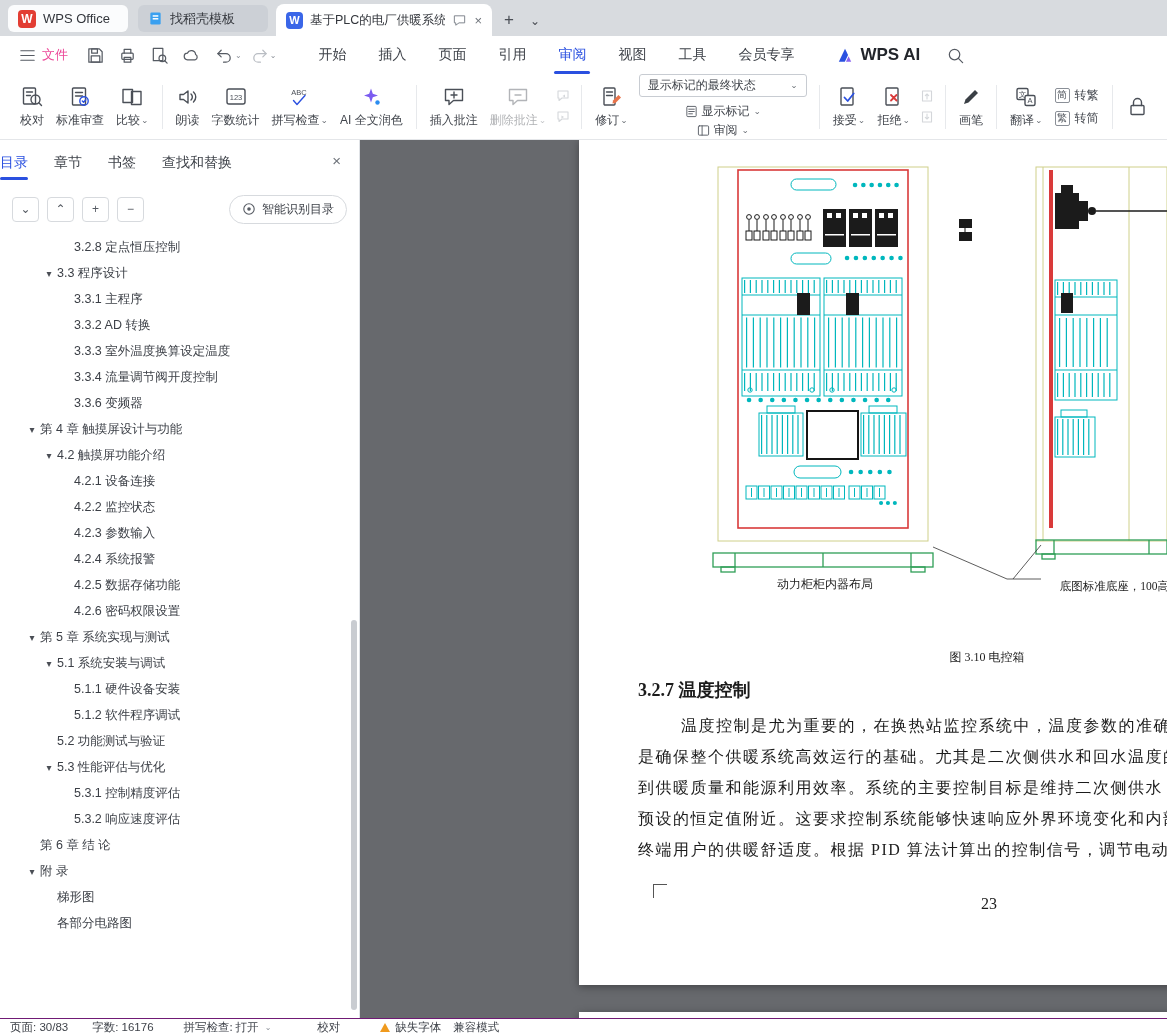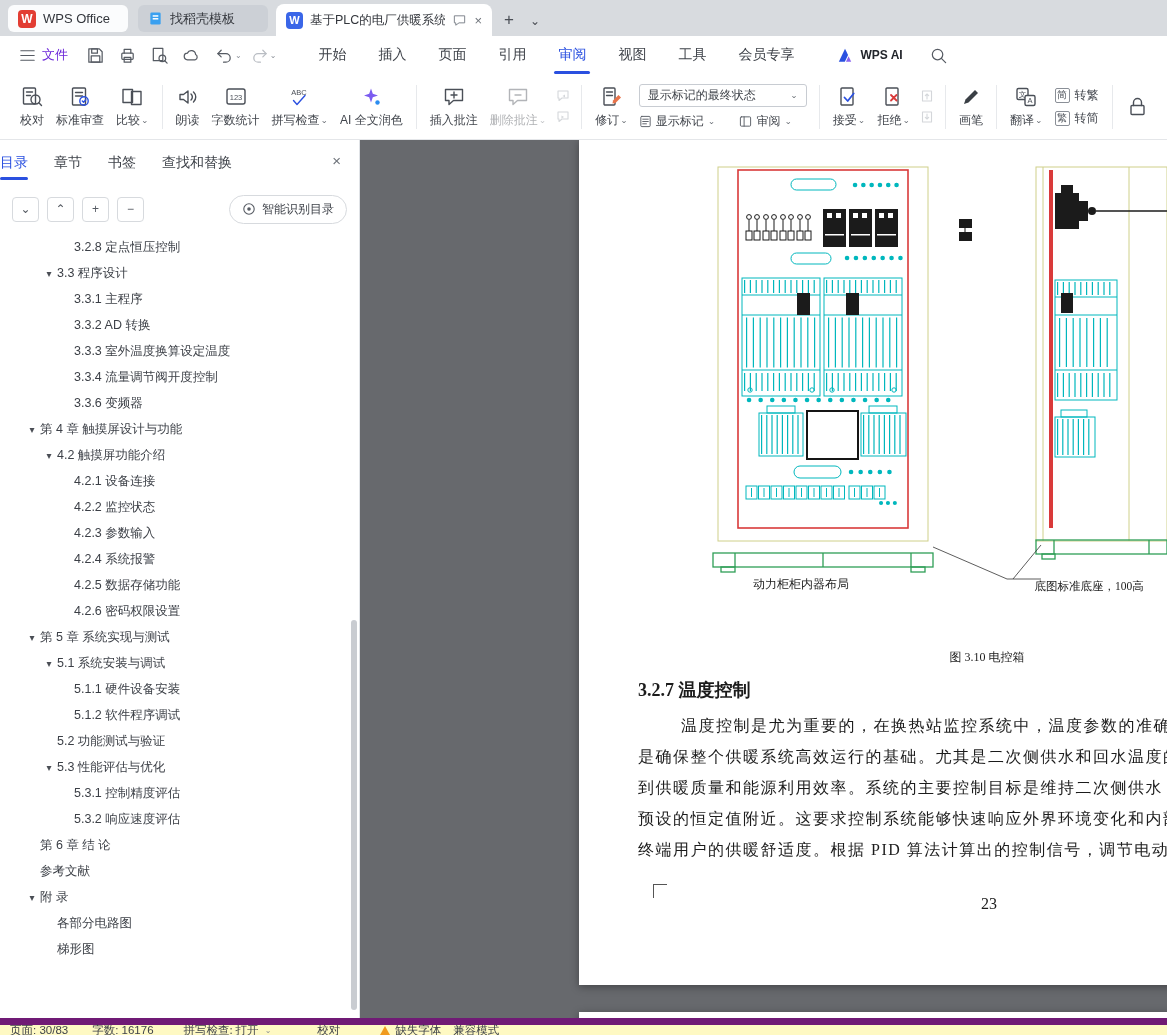--- a/index.html
+++ b/index.html
@@ -15,49 +15,49 @@
   .tab-doc .doc-title{flex:1;white-space:nowrap;overflow:hidden;font-size:12.5px;}
   .wlogo{width:18px;height:18px;border-radius:4px;background:var(--wps_red,#e23d33);color:#fff;font-weight:bold;font-size:12px;display:flex;align-items:center;justify-content:center;flex:none;}
   .wdoc{width:17px;height:17px;border-radius:4px;background:var(--doc_icon_blue,#3a66e8);color:#fff;font-weight:bold;font-size:11px;display:flex;align-items:center;justify-content:center;flex:none;}
   .tab-close{color:#6e737a;font-size:13px;}
   .tab-plus{margin:0 0 8px 12px;font-size:17px;color:#4a4e55;line-height:1;}
   .tab-caret{margin:0 0 9px 16px;font-size:12px;color:#4a4e55;line-height:1;}
   .ti{width:15px;height:15px;flex:none;}
 
   
   .menubar{position:absolute;top:36px;left:0;right:0;height:38px;background:#fff;display:flex;align-items:center;box-sizing:border-box;}
-  .file-item{display:flex;align-items:center;gap:5px;margin-left:18px;font-size:13px;color:#6d28d9;}
+  .file-item{display:flex;align-items:center;gap:5px;margin-left:18px;font-size:13px;color:#ec4899;}
   .mi{width:19px;height:19px;stroke:#565b63;fill:none;stroke-width:1.3;stroke-linecap:round;stroke-linejoin:round;}
   .qicons{display:flex;align-items:center;gap:13px;margin-left:18px;}
   .undo-wrap{display:flex;align-items:center;margin-left:14px;gap:1px;}
   .redo-wrap{display:flex;align-items:center;margin-left:8px;gap:1px;}
   .dis{stroke:#b9bdc3;}
   .tiny-caret{font-size:8px;color:#8a8f97;}
   .menu-tabs{display:flex;align-items:center;margin-left:26px;height:38px;}
   .menu-tab{padding:0 16px;font-size:14px;color:#3f434a;height:38px;display:flex;align-items:center;position:relative;}
   .menu-tab.active{color:var(--accent,#2a50e0);}
   .menu-tab.active::after{content:"";position:absolute;left:12px;right:12px;bottom:0;height:3px;border-radius:2px;background:var(--accent,#2a50e0);}
-  .wpsai{display:flex;align-items:center;gap:5px;margin-left:26px;font-size:12px;font-weight:bold;color:#22252b;}
+  .wpsai{display:flex;align-items:center;gap:5px;margin-left:26px;font-size:17px;font-weight:bold;color:#22252b;}
   .msearch{margin-left:26px;}
 
   
   .ribbon{position:absolute;top:74px;left:0;right:0;height:66px;background:#fff;border-bottom:1px solid #e4e6e9;display:flex;align-items:center;padding-left:14px;box-sizing:border-box;overflow:hidden;}
   .rbtn{display:flex;flex-direction:column;align-items:center;justify-content:center;gap:3px;padding:0 6px;height:58px;border-radius:4px;flex:none;}
   .rbtn .lbl{font-size:12px;color:#41454c;white-space:nowrap;display:flex;align-items:center;gap:1px;}
   .caret{font-size:9px;color:#6a6f76;line-height:1;transform:scaleY(.85);}
   .ri{width:24px;height:24px;stroke:#4a4f57;fill:none;stroke-width:1.4;stroke-linecap:round;stroke-linejoin:round;}
   .it{font-size:7.5px;text-anchor:middle;fill:#4a4f57;stroke:none;font-family:inherit;}
   .ac{stroke:var(--accent,#2a50e0);}
   .rsep{width:1px;height:44px;background:#e7e9ec;margin:0 7px;flex:none;}
   .disabled{opacity:.42;}
   .mini-col{display:flex;flex-direction:column;gap:7px;margin:0 4px;flex:none;}
   .rim{width:14px;height:14px;stroke:#9aa0a8;fill:none;stroke-width:1.1;stroke-linecap:round;stroke-linejoin:round;}
   .markup-col{display:flex;flex-direction:column;gap:6px;margin:0 5px;flex:none;}
   .markup-select{width:168px;height:23px;border:1px solid #c8ccd2;border-radius:3px;display:flex;align-items:center;justify-content:space-between;padding:0 8px;font-size:12px;color:#41454c;box-sizing:border-box;background:#fff;}
-  .markup-row{display:flex;align-items:center;gap:24px;font-size:12px;color:#41454c;}
+  .markup-row{display:flex;align-items:center;gap:2px;font-size:12px;color:#41454c;flex-direction:column;}
   .markup-mini{display:flex;align-items:center;gap:4px;}
   .rsm{width:13px;height:13px;stroke:#565b63;fill:none;stroke-width:1;stroke-linecap:round;stroke-linejoin:round;}
   .zh-col{display:flex;flex-direction:column;gap:6px;margin:0 6px;font-size:12px;color:#41454c;flex:none;}
   .zh-row{display:flex;align-items:center;gap:5px;white-space:nowrap;}
   .zh-box{width:15px;height:15px;border:1px solid #8a8f97;border-radius:2px;font-size:10px;display:flex;align-items:center;justify-content:center;color:#4a4f57;box-sizing:border-box;}
 
   
   .main{position:absolute;top:140px;left:0;right:0;bottom:17px;}
   .sidebar{position:absolute;left:0;top:0;width:360px;bottom:0;background:#fff;border-right:1px solid #dfe2e6;box-sizing:border-box;}
   .panel-tabs{height:46px;display:flex;align-items:center;gap:26px;font-size:14px;color:#3f434a;position:relative;}
@@ -79,33 +79,33 @@
   
   .docarea{position:absolute;left:361px;right:0;top:0;bottom:0;background:#67696d;overflow:hidden;}
   .page{position:absolute;left:218px;top:0;width:816px;height:845px;background:#fff;box-shadow:0 2px 8px rgba(0,0,0,.35);font-family:"Liberation Serif",serif;color:#1c1c1c;}
   .page2{position:absolute;left:218px;top:872px;width:816px;height:20px;background:#fff;box-shadow:0 2px 8px rgba(0,0,0,.35);}
   .cad{position:absolute;left:130px;top:15px;}
   .kh{fill:none;stroke:var(--cad_frame,#cfd08a);stroke-width:1;}
   .red-st{fill:none;stroke:var(--cad_red,#d93a3a);stroke-width:1.6;}
   .cy{fill:none;stroke:var(--cad_cyan,#00b7bd);stroke-width:1;}
   .blk{fill:#1b1b1b;stroke:none;}
   .gr{fill:none;stroke:var(--cad_green,#2f9e56);stroke-width:1.3;}
-  .cap{position:absolute;font-size:12px;color:#222;text-align:center;font-family:"Liberation Serif",serif;white-space:nowrap;}
+  .cap{position:absolute;font-size:12px;color:#222;text-align:right;font-family:"Liberation Serif",serif;white-space:nowrap;}
   .cap-left{left:150px;top:436px;width:144px;}
   .cap-right{left:430px;top:439px;width:160px;font-size:11.5px;}
   .fig-label{position:absolute;left:308px;top:509px;width:200px;text-align:center;font-size:12px;}
   .doc-heading{position:absolute;left:59px;top:538px;font-size:18px;font-weight:bold;white-space:nowrap;}
   .body-par{position:absolute;left:59px;top:570px;right:0;font-size:16px;line-height:31px;letter-spacing:1.5px;}
   .pline{white-space:nowrap;overflow:hidden;}
   .pline.indent{text-indent:43px;}
   .pagenum{position:absolute;left:380px;top:755px;width:60px;text-align:center;font-size:16px;}
   .corner-mark{position:absolute;left:74px;top:744px;width:13px;height:13px;border-left:1px solid #555;border-top:1px solid #555;}
 
   
-  .statusbar{position:absolute;left:0;right:0;bottom:0;height:17px;background:#fef9c3;border-top:7px solid #701a75;display:flex;align-items:center;font-size:11.5px;color:#3f434a;padding-left:10px;box-sizing:border-box;white-space:nowrap;}
+  .statusbar{position:absolute;left:0;right:0;bottom:0;height:17px;background:#ffffff;border-top:1px solid #701a75;display:flex;align-items:center;font-size:11.5px;color:#3f434a;padding-left:10px;box-sizing:border-box;white-space:nowrap;}
   .sb-words{margin-left:24px;}
   .sb-spell{margin-left:30px;display:flex;align-items:center;gap:6px;font-family:Liberation Serif, serif;}
   .sb-proof{margin-left:46px;}
   .sb-font{margin-left:40px;display:flex;align-items:center;gap:5px;}
   .sb-compat{margin-left:12px;}
   .warn-tri{width:0;height:0;border-left:5px solid transparent;border-right:5px solid transparent;border-bottom:9px solid var(--warning,#f09a1d);}
 </style>
 </head>
 <body>
 
@@ -518,34 +518,30 @@
           </div>
           <div class="toc-row lvl3">
             <span class="toc-arrow"></span>
             <span class="toc-label">5.3.2 响应速度评估</span>
           </div>
           <div class="toc-row lvl1">
             <span class="toc-arrow"></span>
             <span class="toc-label">第 6 章  结 论</span>
           </div>
           <div class="toc-row lvl1">
-            <span class="toc-arrow"></span>
-            <span class="toc-label">参考文献</span>
-          </div>
-          <div class="toc-row lvl1">
             <span class="toc-arrow">▾</span>
             <span class="toc-label">附 录</span>
           </div>
           <div class="toc-row lvl2">
             <span class="toc-arrow"></span>
+            <span class="toc-label">梯形图</span>
+          </div>
+          <div class="toc-row lvl2">
+            <span class="toc-arrow"></span>
             <span class="toc-label">各部分电路图</span>
-          </div>
-          <div class="toc-row lvl2">
-            <span class="toc-arrow"></span>
-            <span class="toc-label">梯形图</span>
           </div>
         </div>
       <div class="side-scroll"></div>
     </div>
 
     <div class="docarea">
       <div class="page">
 
         <svg class="cad" viewBox="0 0 470 450" width="470" height="450">
           <defs>

